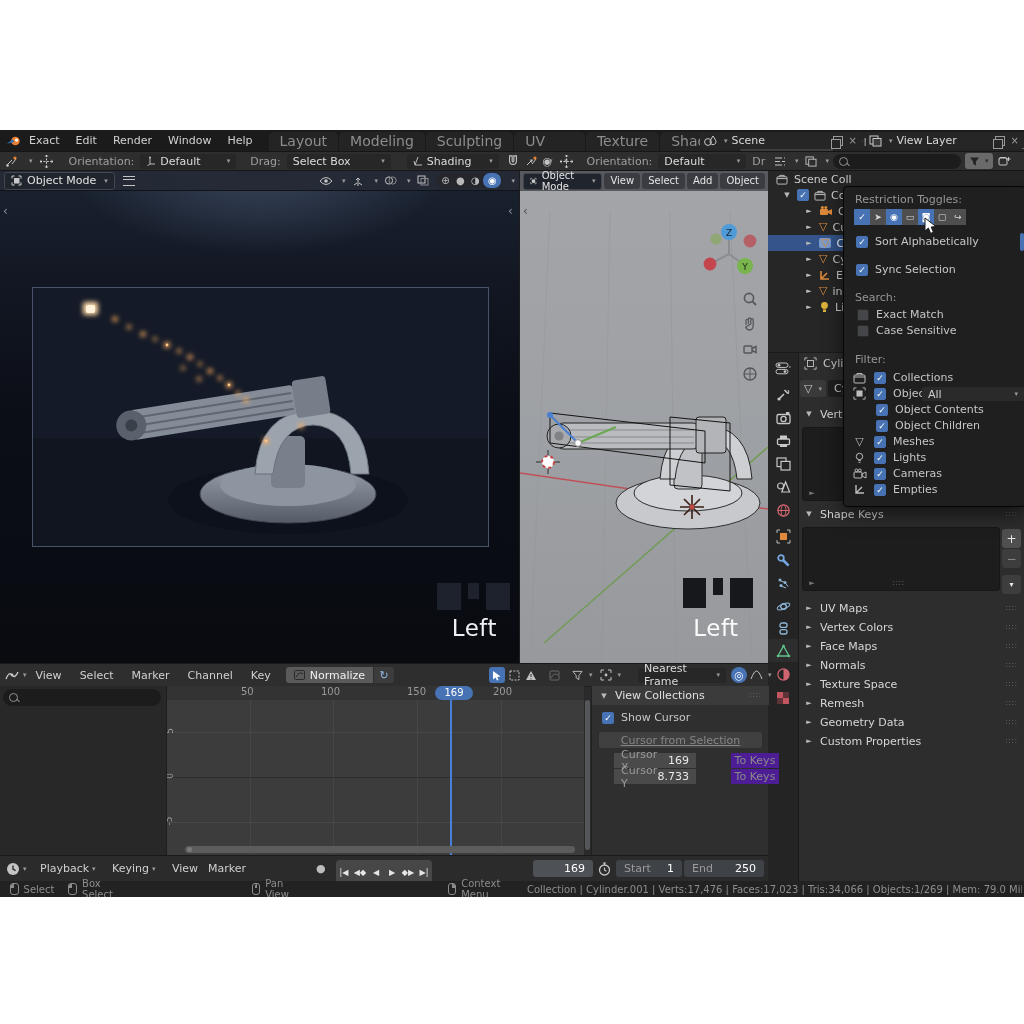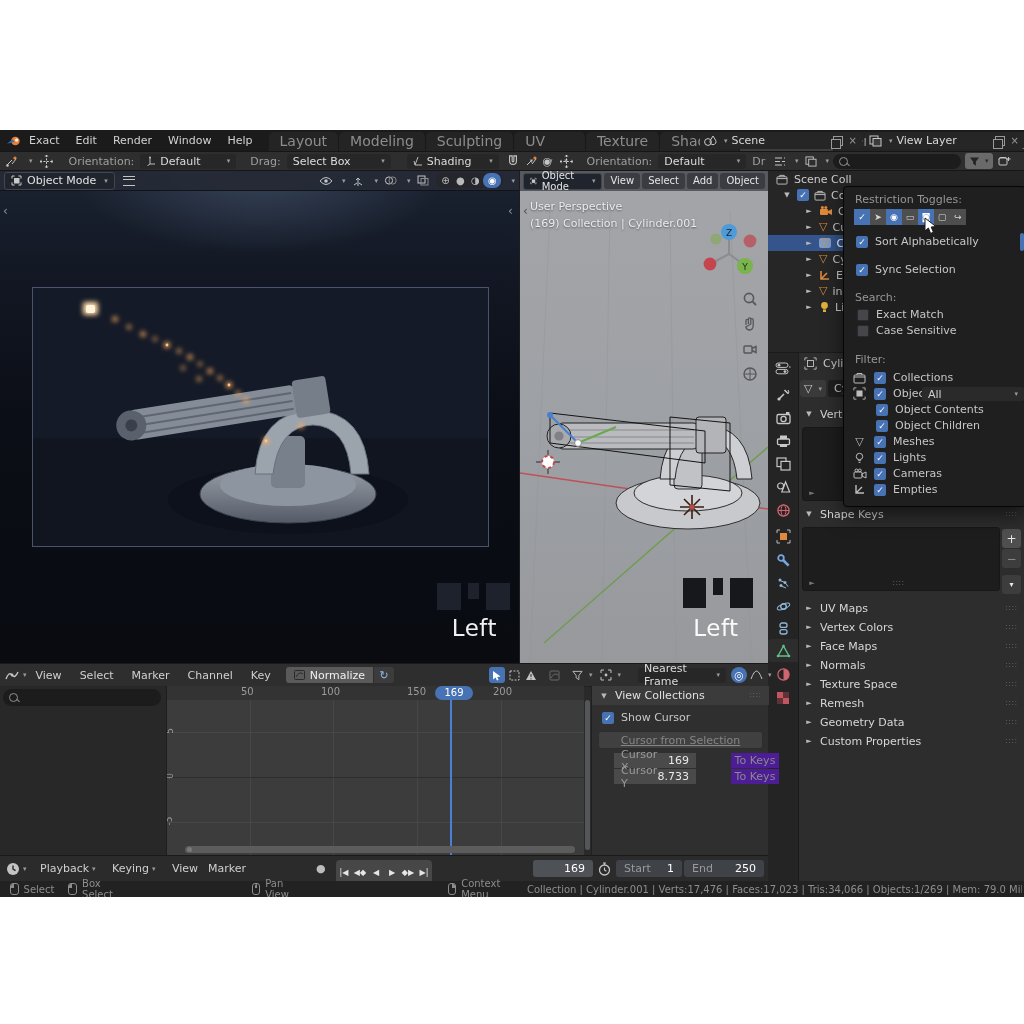--- a/index.html
+++ b/index.html
@@ -445,24 +445,20 @@
               <path d="M1 1 h2.6 M1 1 v2.6 M10 1 h-2.6 M10 1 v2.6 M1 10 h2.6 M1 10 v-2.6 M10 10 h-2.6 M10 10 v-2.6" stroke="#c9c9c9"></path>
             </svg>
         <span>Object Mode</span>
         <span class="chev">▾</span>
       </div>
       <span class="hbtn">View</span>
       <span class="hbtn">Select</span>
       <span class="hbtn">Add</span>
       <span class="hbtn">Object</span>
     </div>
-    <div class="ab" style="left:10px;top:27px">
-      <div class="vp-info">User Perspective</div>
-      <div class="vp-info">(169) Collection | Cylinder.001</div>
-    </div>
     <svg class="ab" style="left:178px;top:52px" width="62" height="62" viewBox="0 0 62 62">
       <path d="M31 31 L31 10 M31 31 L45 41 M31 31 L14 40" stroke="#8a8c90" stroke-width="2"></path>
       <circle cx="31" cy="9" r="8" fill="#4f9bd8"></circle>
           <text x="31" y="12.5" font-size="9" text-anchor="middle" fill="#16222e">Z</text>
       <circle cx="47" cy="43" r="8" fill="#79b44c"></circle>
           <text x="47" y="46.5" font-size="9" text-anchor="middle" fill="#1d2a12">Y</text>
       <circle cx="12" cy="41" r="6.4" fill="#c4454e"></circle>
       <circle cx="52" cy="18" r="6.4" fill="#b8545c" opacity=".85"></circle>
       <circle cx="18" cy="16" r="5.6" fill="#87a85e" opacity=".7"></circle>
     </svg>

